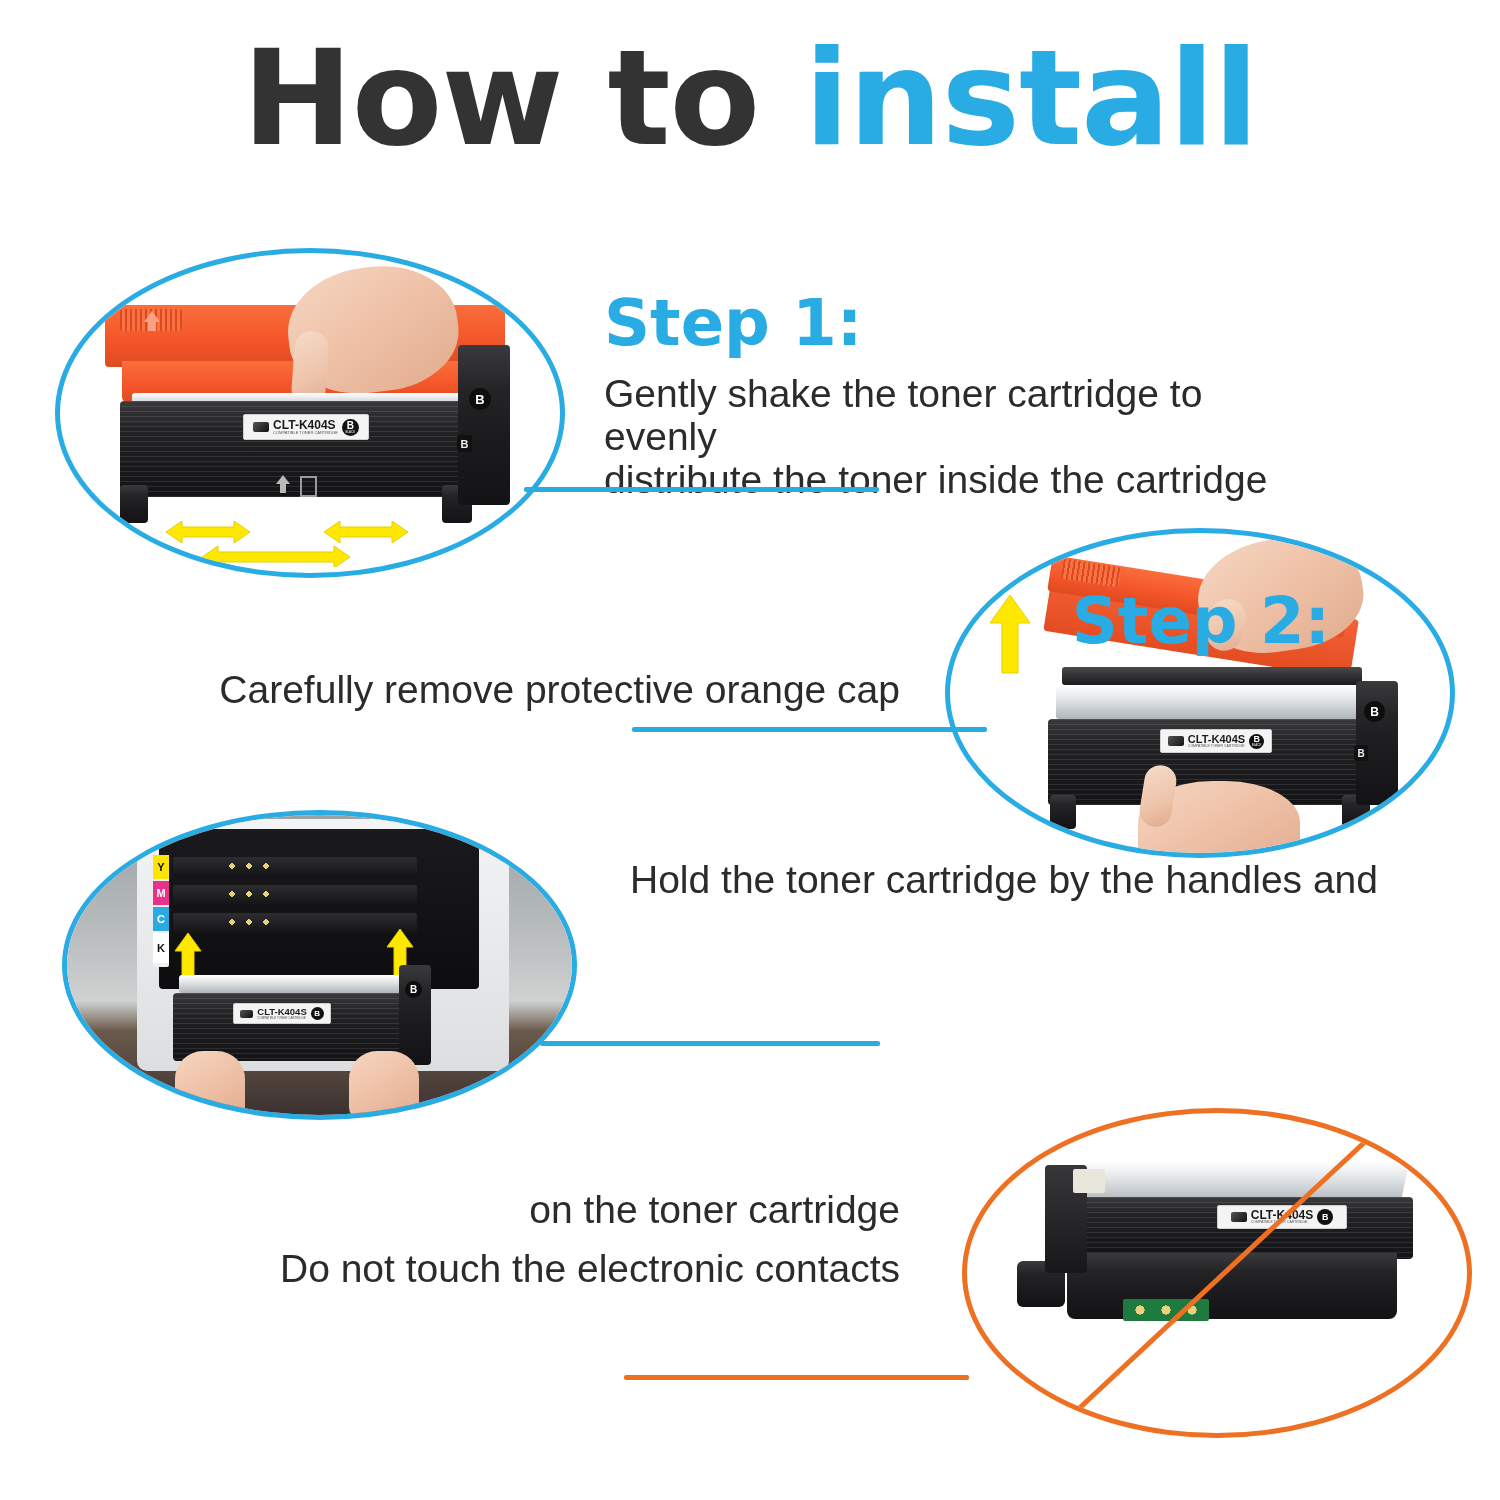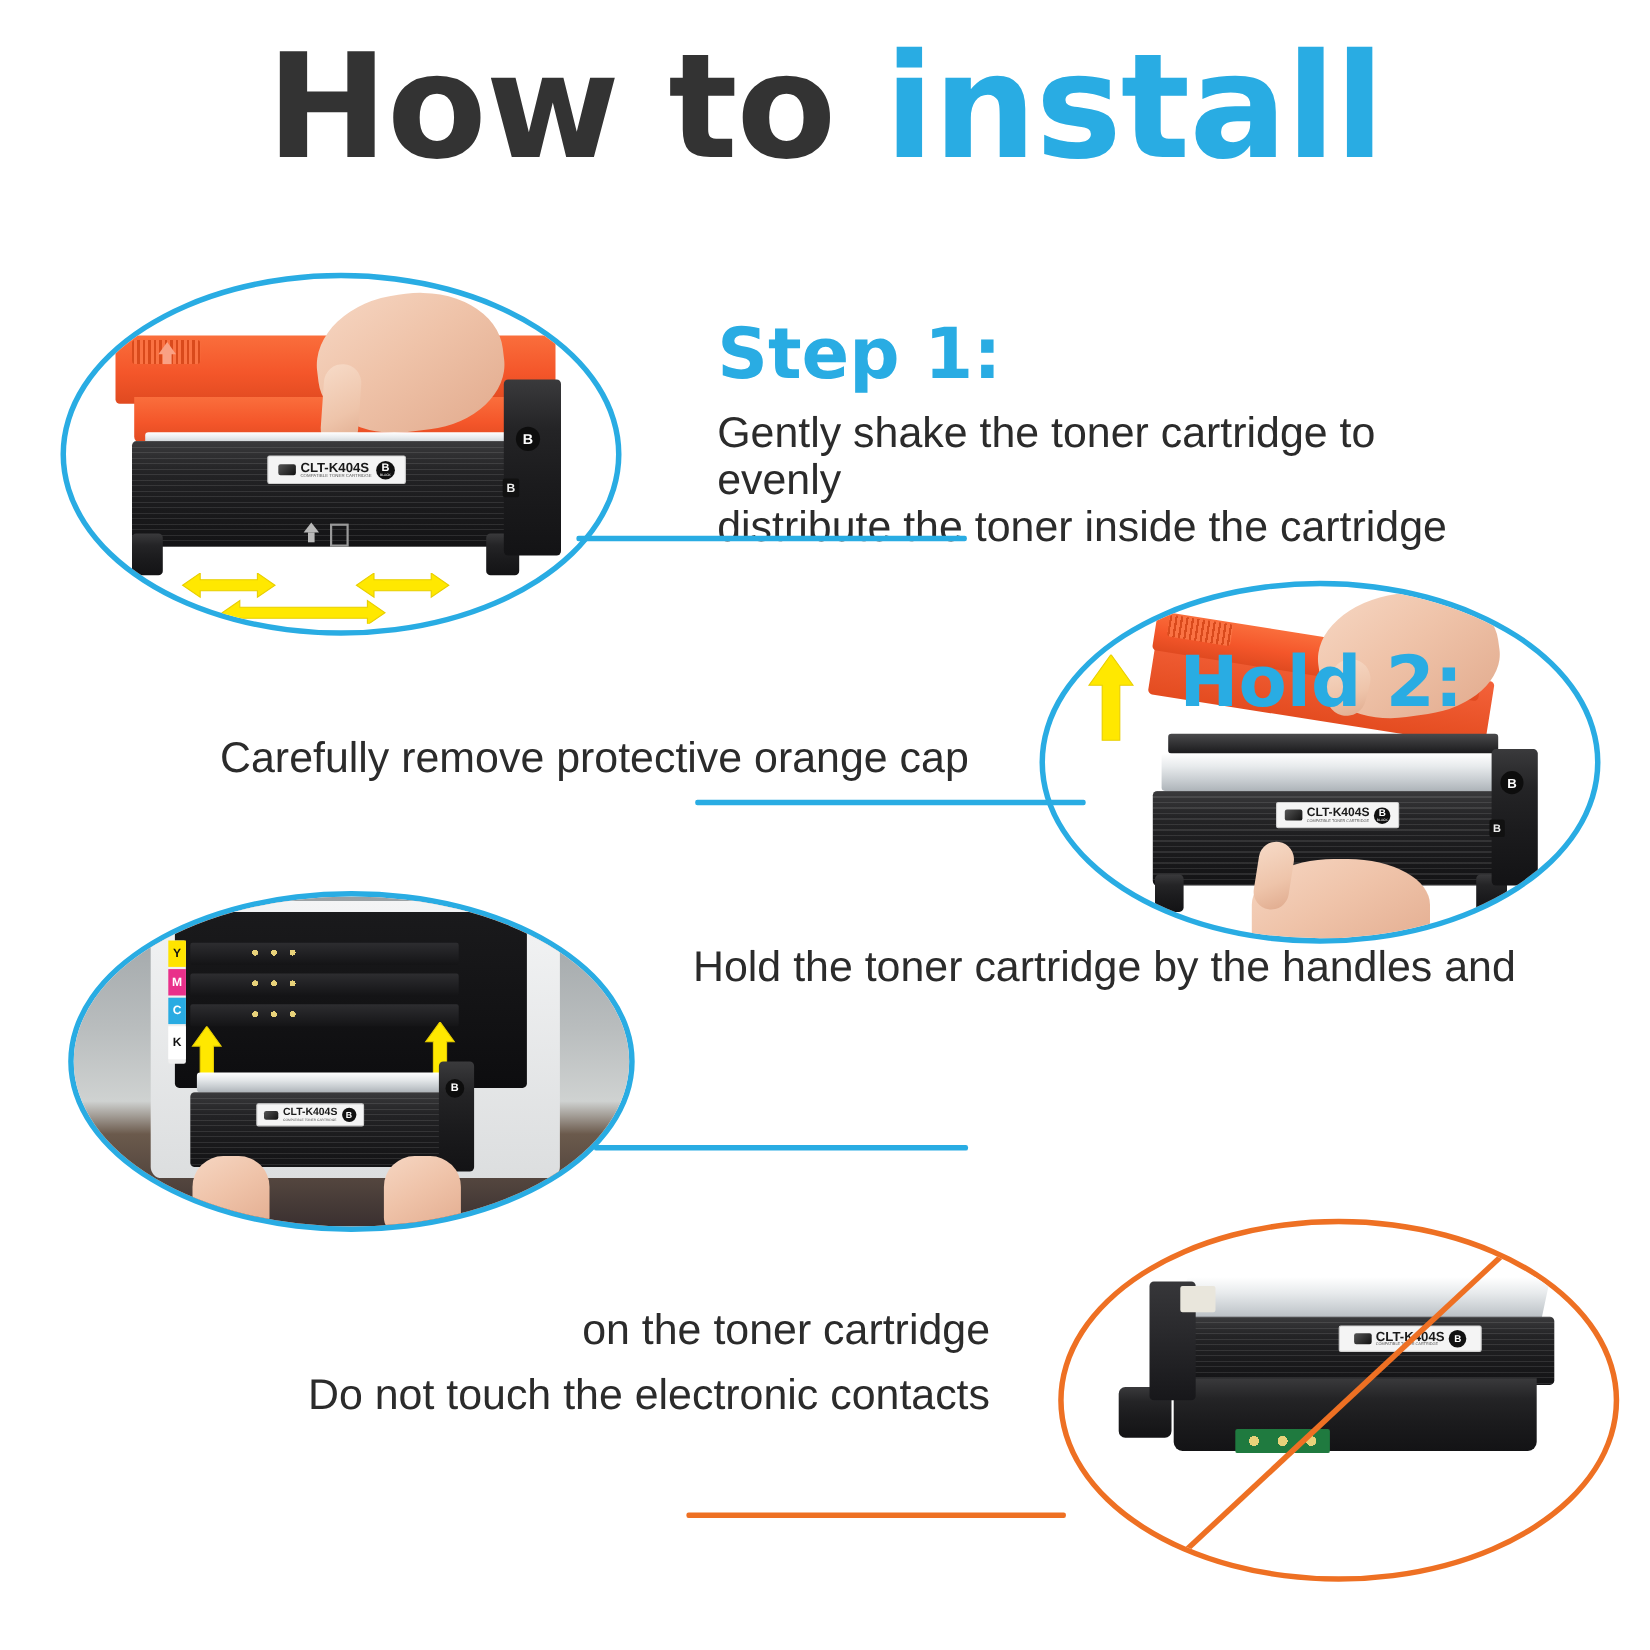--- a/index.html
+++ b/index.html
@@ -192,21 +192,21 @@
           <polygon points="6,11 22,0 22,6 74,6 74,0 90,11 74,22 74,16 22,16 22,22"></polygon>
 
           <polygon points="164,11 180,0 180,6 232,6 232,0 248,11 232,22 232,16 180,16 180,22"></polygon>
 
           <polygon points="42,36 58,25 58,31 174,31 174,25 190,36 174,47 174,41 58,41 58,47"></polygon>
         </g>
       </svg>
     </div>
   </div>
 
-  <div style="position:absolute;left:652px;top:288px;width:720px;">
+  <div style="position:absolute;left:604px;top:288px;width:720px;">
     <div class="step-head">Step 1:</div>
     <div class="step-body" style="margin-top:14px;">Gently shake the toner cartridge to evenly</div>
     <div class="step-body">distribute the toner inside the cartridge</div>
   </div>
   <div class="rule" style="left:524px;top:487px;width:355px;"></div>
 
   <div class="bubble" style="left:945px;top:528px;width:500px;height:320px;">
     <div class="scene">
 
       <svg style="position:absolute;left:38px;top:62px;width:44px;height:80px;" viewBox="0 0 44 80">
@@ -245,23 +245,23 @@
 
       <div class="badge-round" style="left:414px;top:168px;width:21px;height:21px;font-size:12px;">B</div>
       <div class="sq-badge" style="left:404px;top:212px;width:14px;height:16px;font-size:10px;">B</div>
 
       <div class="hand" style="left:188px;top:248px;width:162px;height:90px;border-radius:46% 46% 26% 26%;"></div>
       <div class="finger" style="left:192px;top:232px;width:32px;height:62px;transform:rotate(9deg);"></div>
     </div>
   </div>
 
   <div style="position:absolute;left:630px;top:586px;width:700px;text-align:right;">
-    <div class="step-head" style="text-align:right;">Hold 2:</div>
-  </div>
-  <div style="position:absolute;left:200px;top:668px;width:700px;text-align:left;">
+    <div class="step-head" style="text-align:right;">Step 2:</div>
+  </div>
+  <div style="position:absolute;left:200px;top:668px;width:700px;text-align:right;">
     <div class="step-body">Carefully remove protective orange cap</div>
   </div>
   <div class="rule" style="left:632px;top:727px;width:355px;"></div>
 
   <div class="bubble" style="left:62px;top:810px;width:505px;height:300px;">
     <div class="scene">
 
       <div class="bg" style="left:0;top:0;width:505px;height:300px;background:linear-gradient(180deg,#9aa0a3 0%,#b9bdbe 40%,#cfd2d1 62%,#6b5a4c 72%,#3a3030 100%);"></div>
 
       <div class="bg" style="left:70px;top:4px;width:372px;height:252px;background:linear-gradient(180deg,#f3f4f5,#dcdedf);border-radius:10px;"></div>

